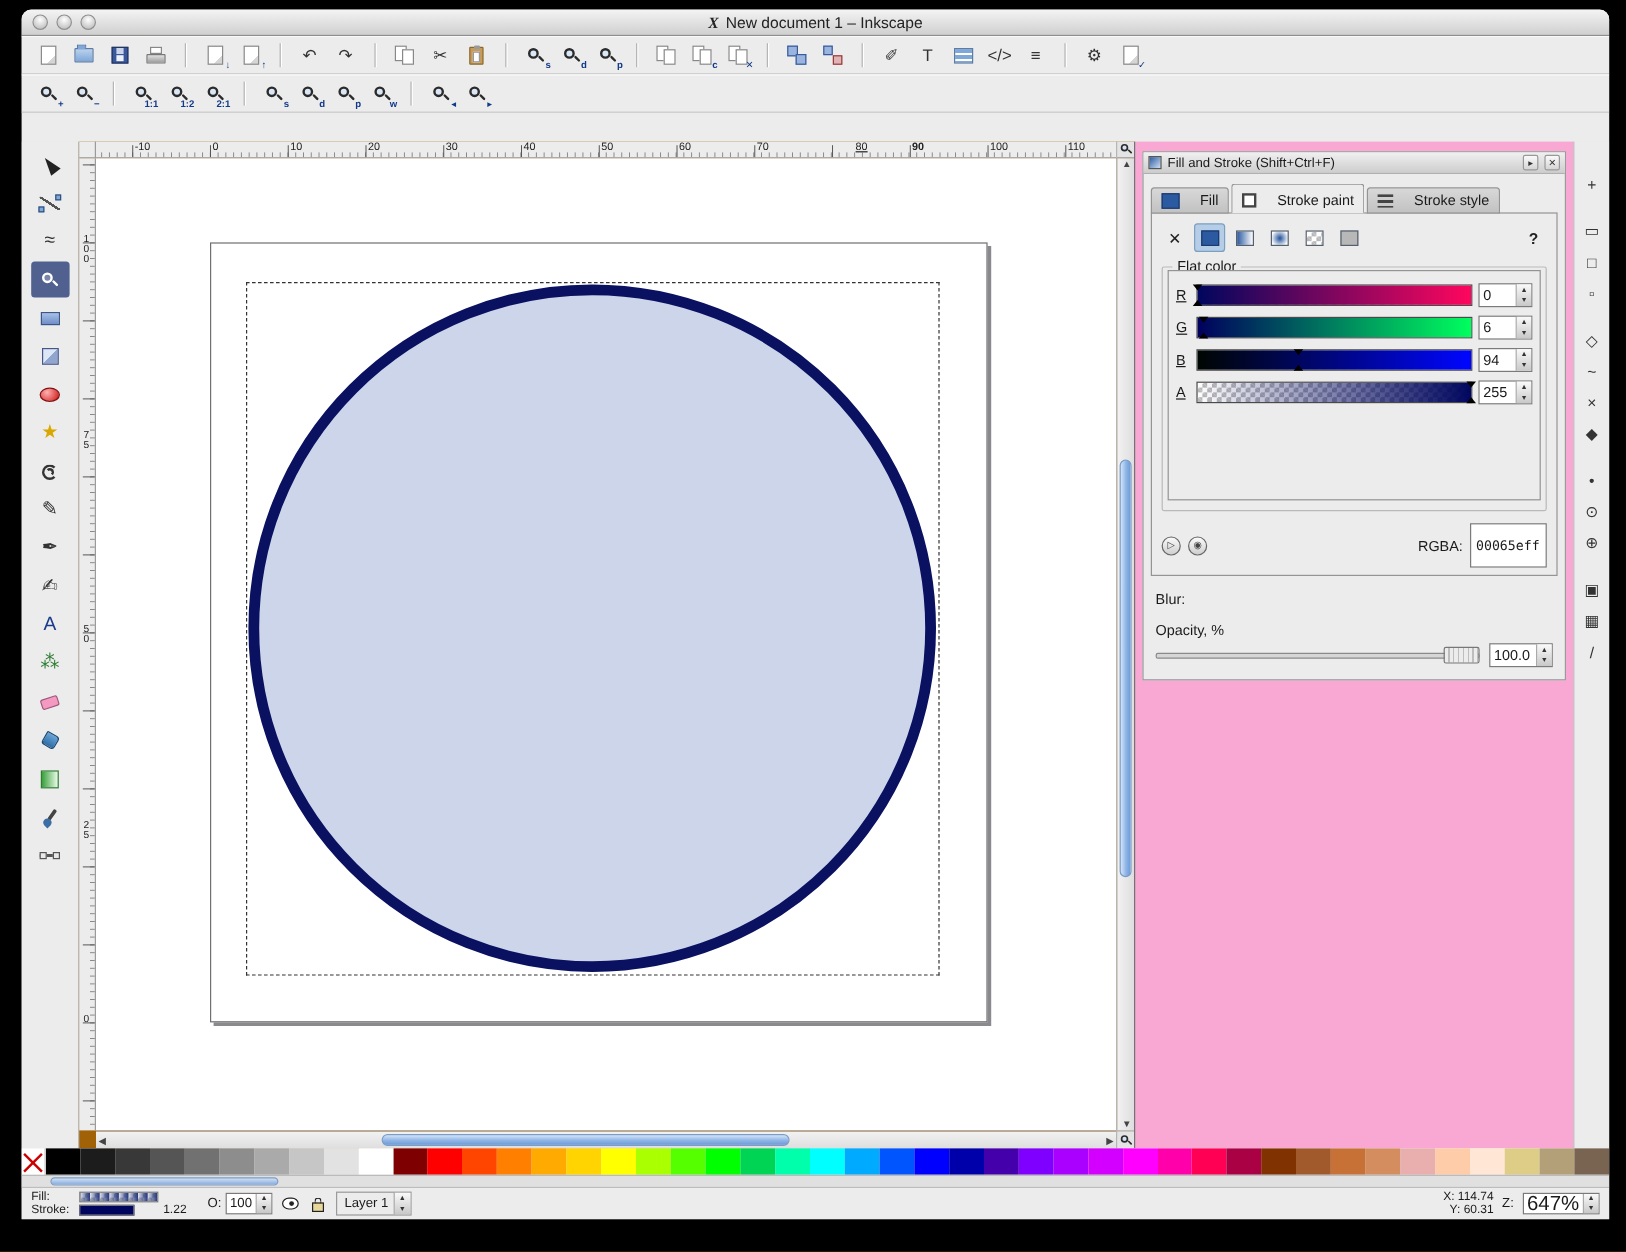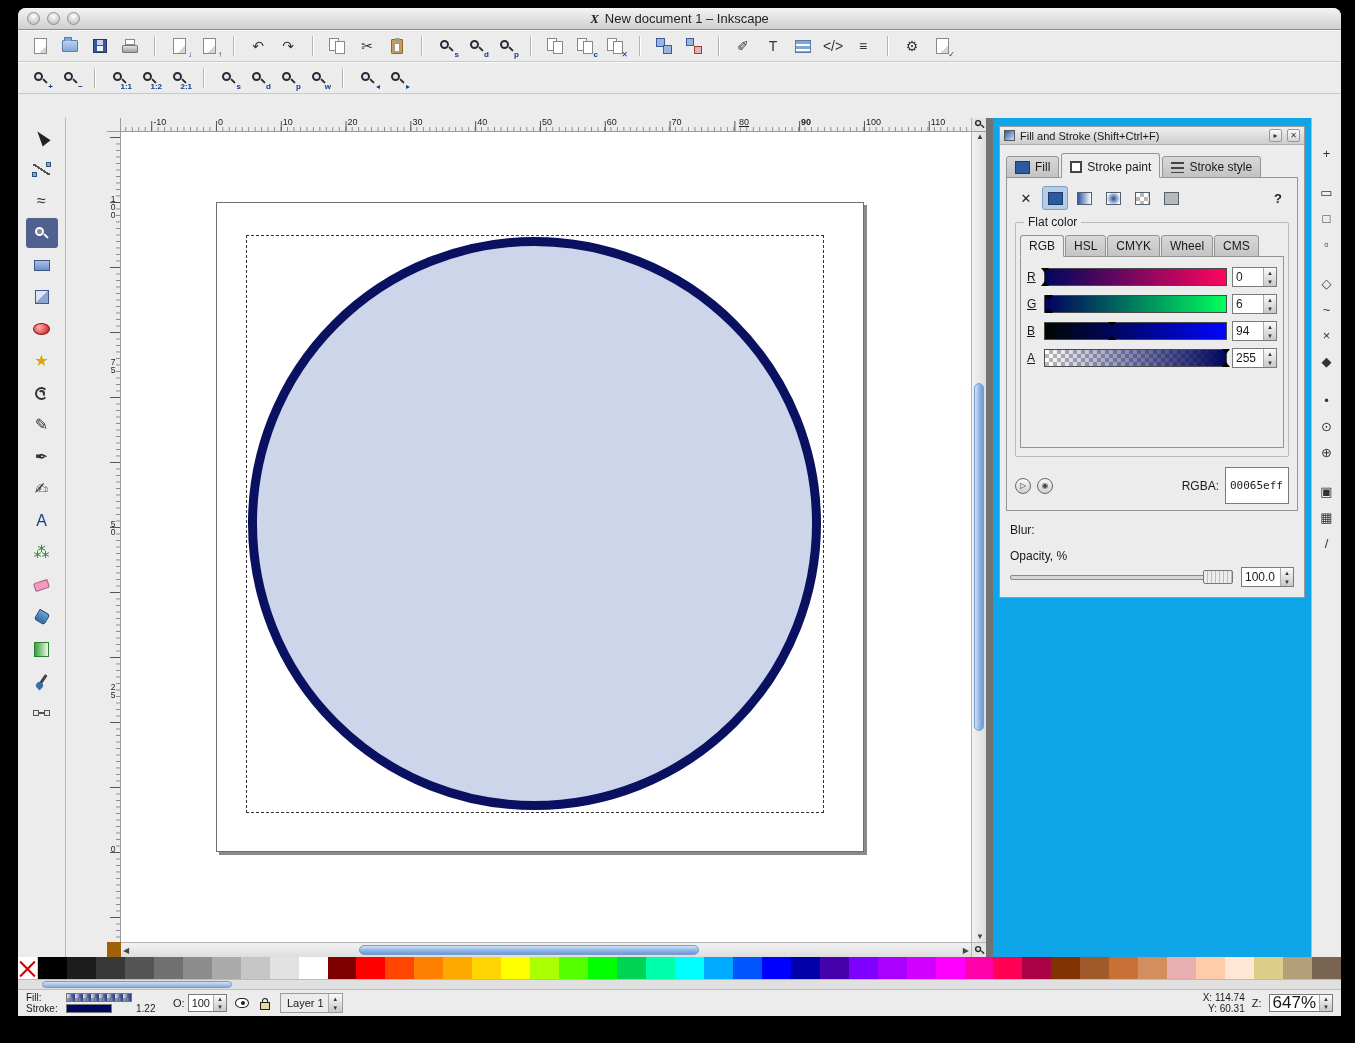--- a/index.html
+++ b/index.html
@@ -85,48 +85,48 @@
 
   
   .main{position:absolute;top:110px;left:0;right:0;height:839px;display:flex;}
   .toolbox{width:48px;background:#ececec;border-right:1px solid #b8b8b8;display:flex;flex-direction:column;align-items:center;padding-top:4px;gap:2px;}
   .tool-btn{width:32px;height:30px;display:flex;align-items:center;justify-content:center;border-radius:3px;position:relative;}
   .tool-btn .ic-glyph{font-size:16px;}
   .tool-btn.sel{background:#50618f;}
   .tool-btn.sel .mag::before{border-color:#fff;background:rgba(255,255,255,.25);}
   .tool-btn.sel .mag::after{background:#fff;}
 
-  .canvas-block{width:879px;position:relative;background:#a16207;margin-left:41px;}
+  .canvas-block{width:879px;position:relative;background:#a16207;}
   .corner{position:absolute;left:0;top:0;width:14px;height:14px;background:#ececec;border-right:1px solid #9b9b9b;border-bottom:1px solid #9b9b9b;}
   .hruler{position:absolute;left:14px;top:0;right:15px;height:14px;background-color:#ececec;border-bottom:1px solid #9b9b9b;overflow:hidden;background-image:linear-gradient(to right,#555 0 1px,transparent 1px),linear-gradient(to right,#888 0 1px,transparent 1px);background-size:64.8px 10px,6.48px 4px;background-repeat:repeat-x;background-position:30.2px bottom,30.2px bottom;}
   .hlabel{position:absolute;top:0;font-size:9px;color:#222;transform:translateX(2px);line-height:9px;}
   .vruler{position:absolute;left:0;top:14px;bottom:15px;width:14px;background-color:#ececec;border-right:1px solid #9b9b9b;overflow:hidden;background-image:linear-gradient(to bottom,#555 0 1px,transparent 1px),linear-gradient(to bottom,#888 0 1px,transparent 1px);background-size:10px 65px,4px 6.5px;background-repeat:repeat-y;background-position:right 0 top 70px,right 0 top 70px;}
   .vlabel{position:absolute;left:1px;writing-mode:vertical-lr;text-orientation:upright;font-size:8.5px;letter-spacing:-2px;color:#222;line-height:9px;}
   .viewport{position:absolute;left:14px;top:14px;right:15px;bottom:15px;background:#fff;overflow:hidden;}
   .page{position:absolute;left:95px;top:70px;width:648px;height:650px;background:#fff;border:1px solid #6f6f6f;box-shadow:3px 3px 0 rgba(40,40,50,.55);}
   .sel-rect{position:absolute;left:125px;top:103px;width:578px;height:578px;border:1px dashed #333;}
   .circle{position:absolute;left:127px;top:105px;width:573px;height:573px;border-radius:50%;}
   .vscroll{position:absolute;right:0;top:14px;bottom:15px;width:15px;background:linear-gradient(to right,#f2f2f2,#dedede);border-left:1px solid #b5b5b5;}
   .hscroll{position:absolute;left:14px;bottom:0;right:15px;height:15px;background:linear-gradient(#f2f2f2,#dedede);border-top:1px solid #b5b5b5;}
   .sthumb-v{position:absolute;left:2px;right:2px;top:31%;height:43%;border-radius:6px;background:linear-gradient(to right,#d3e4f8,#8fb5e6 55%,#6b9bd8);border:1px solid #7a9cc8;}
   .sthumb-h{position:absolute;top:2px;bottom:2px;left:28%;width:40%;border-radius:6px;background:linear-gradient(#d3e4f8,#8fb5e6 55%,#6b9bd8);border:1px solid #7a9cc8;}
   .sarrow{position:absolute;font-size:8px;color:#444;line-height:1;}
   .scorner{position:absolute;right:0;bottom:0;width:15px;height:15px;background:#e4e4e4;border-top:1px solid #b5b5b5;border-left:1px solid #b5b5b5;display:flex;align-items:center;justify-content:center;}
   .corner-zoom{position:absolute;right:0;top:0;width:15px;height:14px;background:#e4e4e4;border-left:1px solid #b5b5b5;border-bottom:1px solid #9b9b9b;display:flex;align-items:center;justify-content:center;}
   .mini-mag{transform:scale(.7);}
 
   
-  .dock{flex:1;background:#0ea5e9;border-left:7px solid #737373;position:relative;}
+  .dock{flex:1;background:#f9a8d4;border-left:1px solid #737373;position:relative;}
   .dialog{position:absolute;left:6px;top:8px;right:6px;border:1px solid #9a9a9a;background:#ececec;padding-bottom:8px;}
   .dlg-title{height:18px;background:linear-gradient(#f0f0f0,#cdcdcd);border-bottom:1px solid #b0b0b0;display:flex;align-items:center;gap:5px;padding:0 4px;font-size:11px;}
   .dlg-title-text{flex:1;white-space:nowrap;overflow:hidden;}
   .dlg-ticon{width:11px;height:11px;background:linear-gradient(135deg,#2c5aa0,#cfe0f5);border:1px solid #555;}
   .dlg-btn{width:13px;height:13px;border:1px solid #999;border-radius:2px;background:linear-gradient(#fafafa,#d5d5d5);display:flex;align-items:center;justify-content:center;font-size:8px;color:#333;}
   .dlg-tabs{display:flex;gap:2px;padding:8px 6px 0;margin-bottom:-1px;position:relative;z-index:2;}
-  .tab{display:flex;gap:5px;align-items:center;padding:3px 8px;font-size:12px;border:1px solid #949494;border-radius:3px 3px 0 0;background:linear-gradient(#d8d8d8,#c2c2c2);margin-top:3px;}
+  .tab{display:flex;gap:17px;align-items:center;padding:3px 8px;font-size:12px;border:1px solid #949494;border-radius:3px 3px 0 0;background:linear-gradient(#d8d8d8,#c2c2c2);margin-top:3px;}
   .tab.active{background:#ececec;border-bottom-color:#ececec;margin-top:0;padding-top:5px;}
   .panel{border:1px solid #949494;background:#ececec;margin:0 6px;position:relative;z-index:1;padding:8px 4px 4px;}
   .paint-row{display:flex;gap:3px;align-items:center;margin:0 2px 12px;}
   .pt-btn{width:26px;height:24px;border:1px solid transparent;border-radius:3px;display:flex;align-items:center;justify-content:center;position:relative;}
   .pt-btn .ic-glyph{font-size:13px;font-weight:bold;color:#222;}
   .pt-btn.sel{background:#b5cde6;border-color:#7ba0c0;}
   .pt-btn.push{margin-left:auto;}
   .frame{border:1px solid #b9b9b9;border-radius:2px;margin:4px 4px 10px;position:relative;padding-top:2px;}
   .legend{position:absolute;top:-8px;left:8px;background:#ececec;padding:0 4px;font-size:12px;}
   .ctabs{display:flex;gap:1px;margin:10px 4px -1px;position:relative;z-index:2;}
@@ -416,21 +416,21 @@
         <div class="hruler" id="hruler">
             <span class="hlabel" style="left: 30.2px;">-10</span>
             <span class="hlabel" style="left: 95px;">0</span>
             <span class="hlabel" style="left: 159.8px;">10</span>
             <span class="hlabel" style="left: 224.6px;">20</span>
             <span class="hlabel" style="left: 289.4px;">30</span>
             <span class="hlabel" style="left: 354.2px;">40</span>
             <span class="hlabel" style="left: 419px;">50</span>
             <span class="hlabel" style="left: 483.8px;">60</span>
             <span class="hlabel" style="left: 548.6px;">70</span>
-            <span class="hlabel" style="left: 616px; text-decoration: underline;">80</span>
+            <span class="hlabel" style="left: 631px; text-decoration: underline;">80</span>
             <span class="hlabel" style="left: 678px; font-weight: bold;">90</span>
             <span class="hlabel" style="left: 743px;">100</span>
             <span class="hlabel" style="left: 807.8px;">110</span>
           </div>
         <div class="corner-zoom">
             <span class="mag mini-mag"></span>
           </div>
         <div class="vruler" id="vruler">
             <span class="vlabel" style="top: 62px;">100</span>
             <span class="vlabel" style="top: 224.5px;">75</span>
@@ -501,27 +501,20 @@
                 </div>
                 <div class="pt-btn">
                   <span class="k-swatchpt"></span>
                 </div>
                 <div class="pt-btn push">
                   <span class="ic-glyph">?</span>
                 </div>
               </div>
             <div class="frame">
               <span class="legend">Flat color</span>
-              <div class="ctabs" id="ctabs">
-                  <div class="ctab active"><span class="tab-label">RGB</span></div>
-                  <div class="ctab"><span class="tab-label">HSL</span></div>
-                  <div class="ctab"><span class="tab-label">CMYK</span></div>
-                  <div class="ctab"><span class="tab-label">Wheel</span></div>
-                  <div class="ctab"><span class="tab-label">CMS</span></div>
-                </div>
               <div class="ctab-panel">
                 <div id="slider-rows">
                     <div class="srow">
                       <span class="slabel">R</span>
                       <div class="strack checker">
                         <div class="grad" style="background: linear-gradient(90deg, rgb(0, 6, 94), rgb(255, 6, 94));"></div>
                         <span class="smark" style="left: 0%;"></span>
                       </div>
                       <div class="spin">
                         <span class="spin-val" style="min-width: 30px;">0</span>

